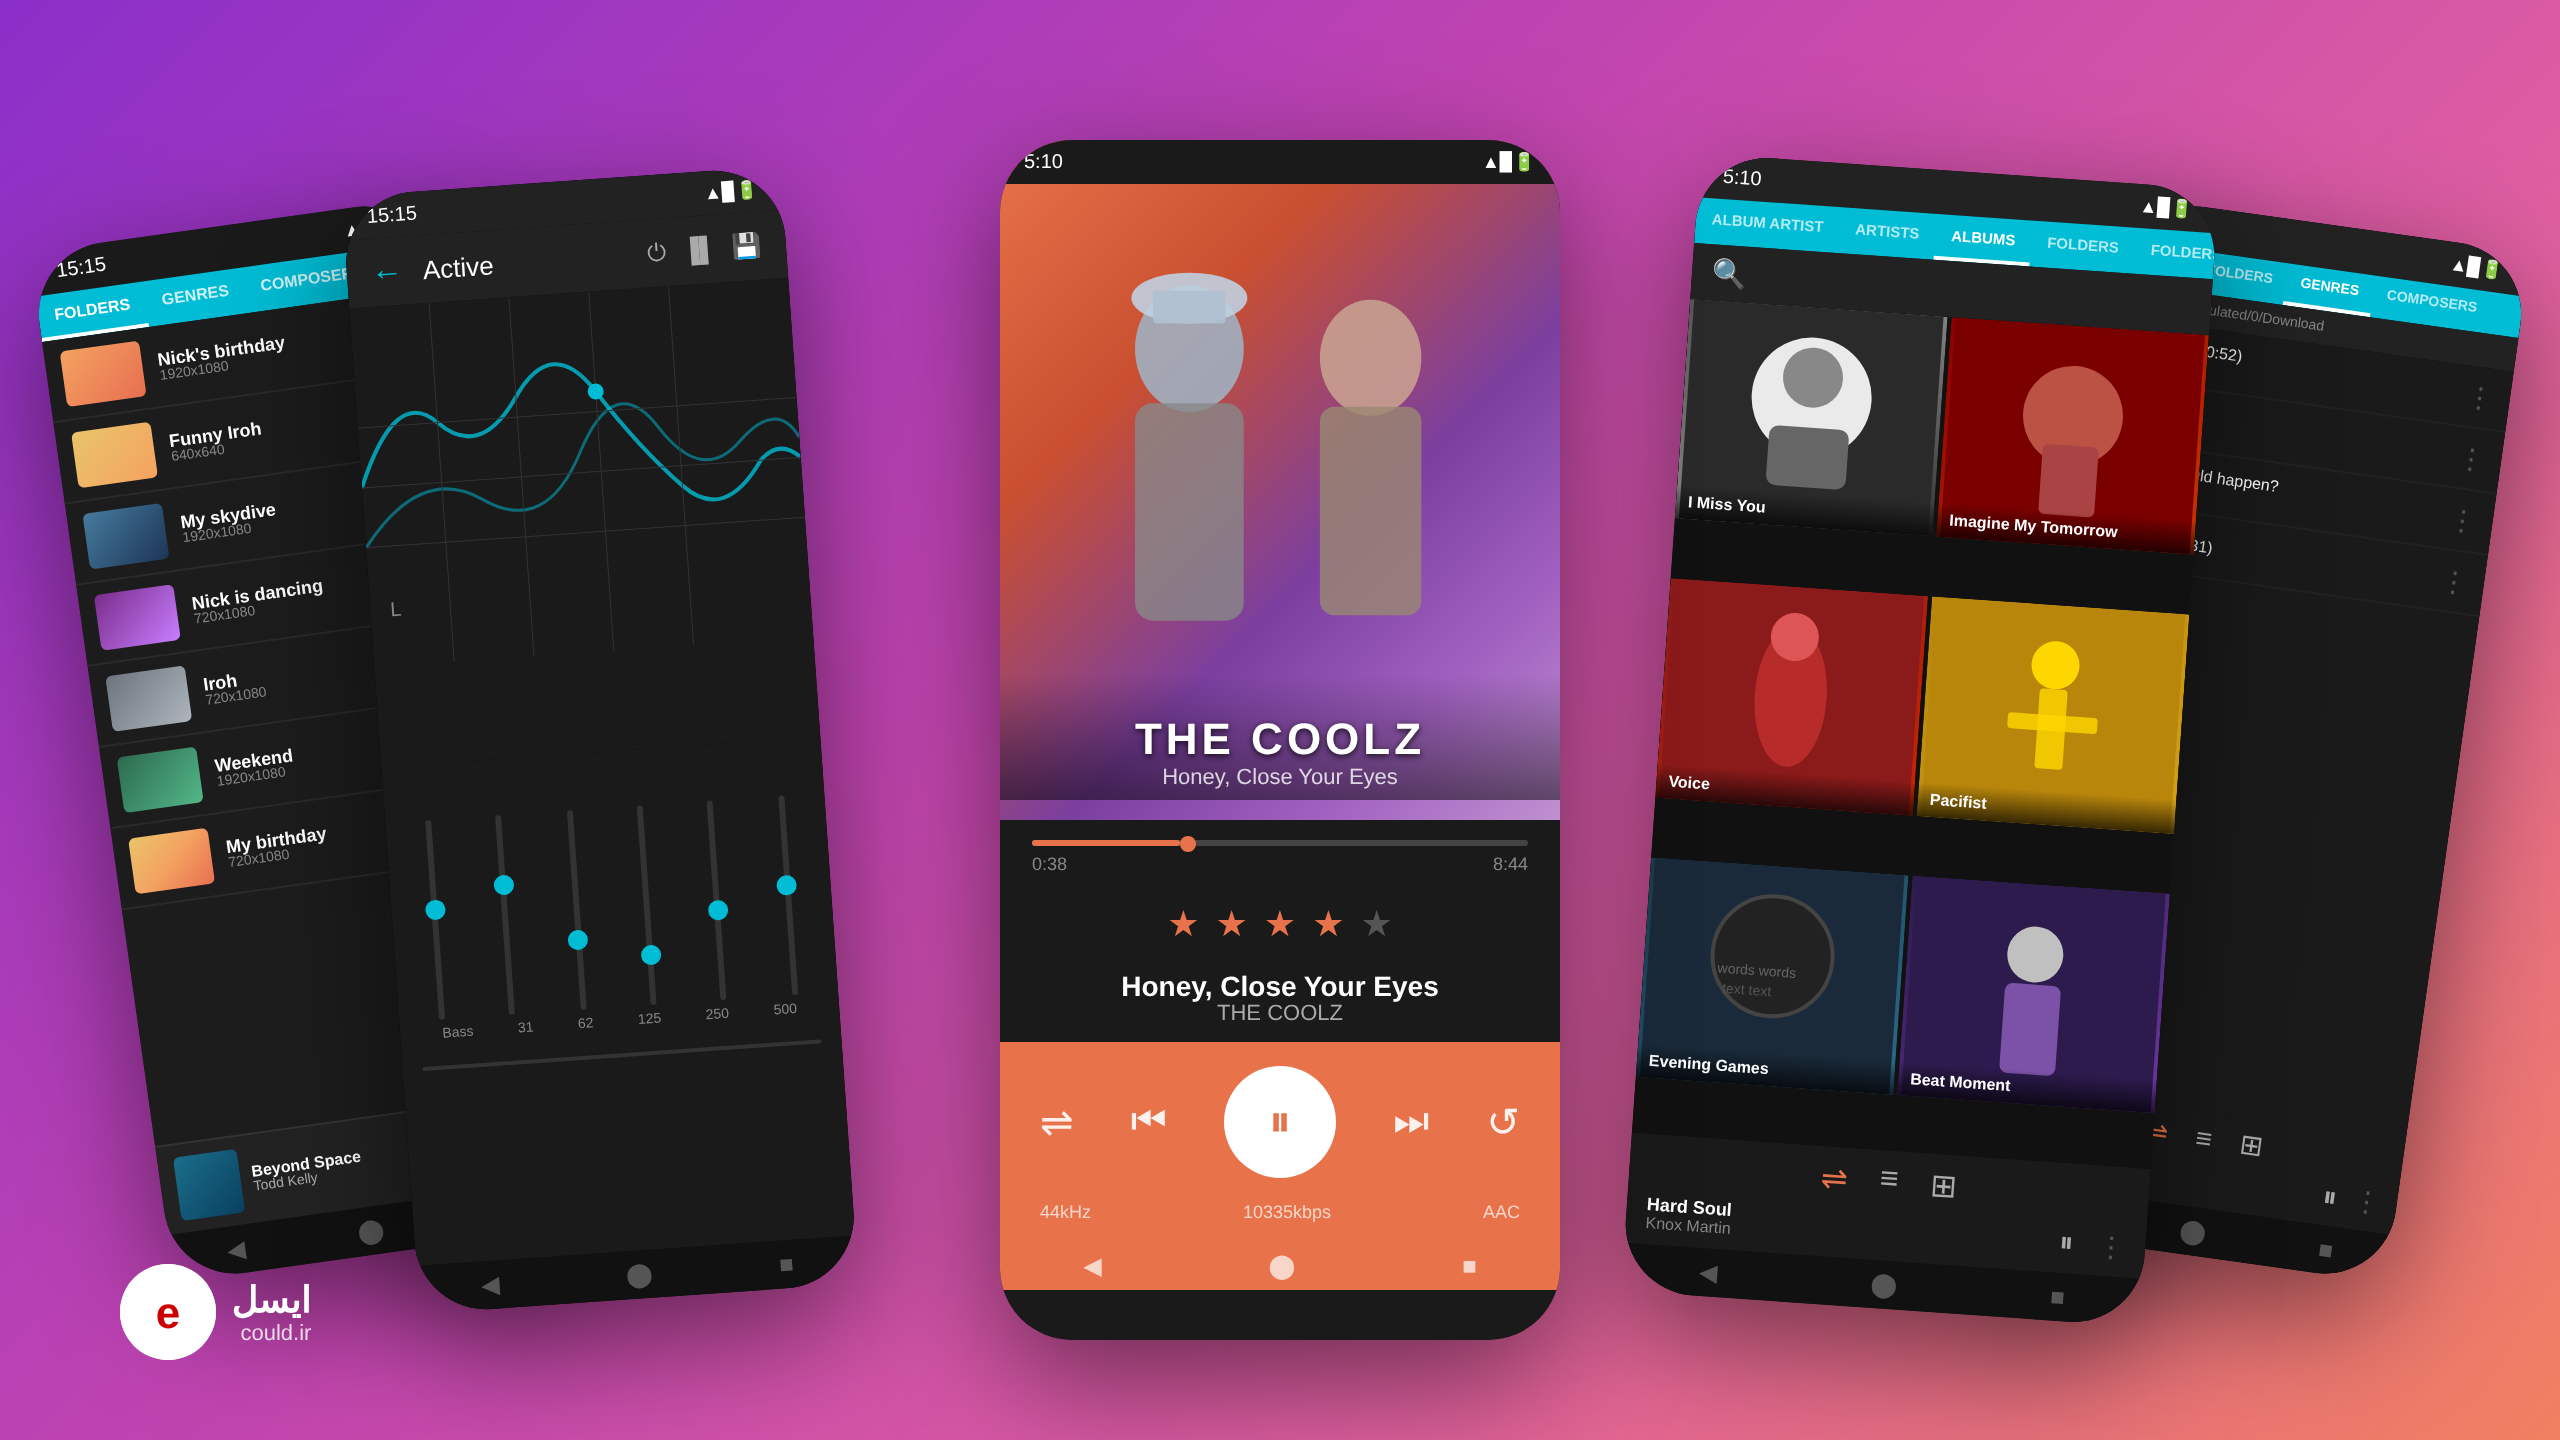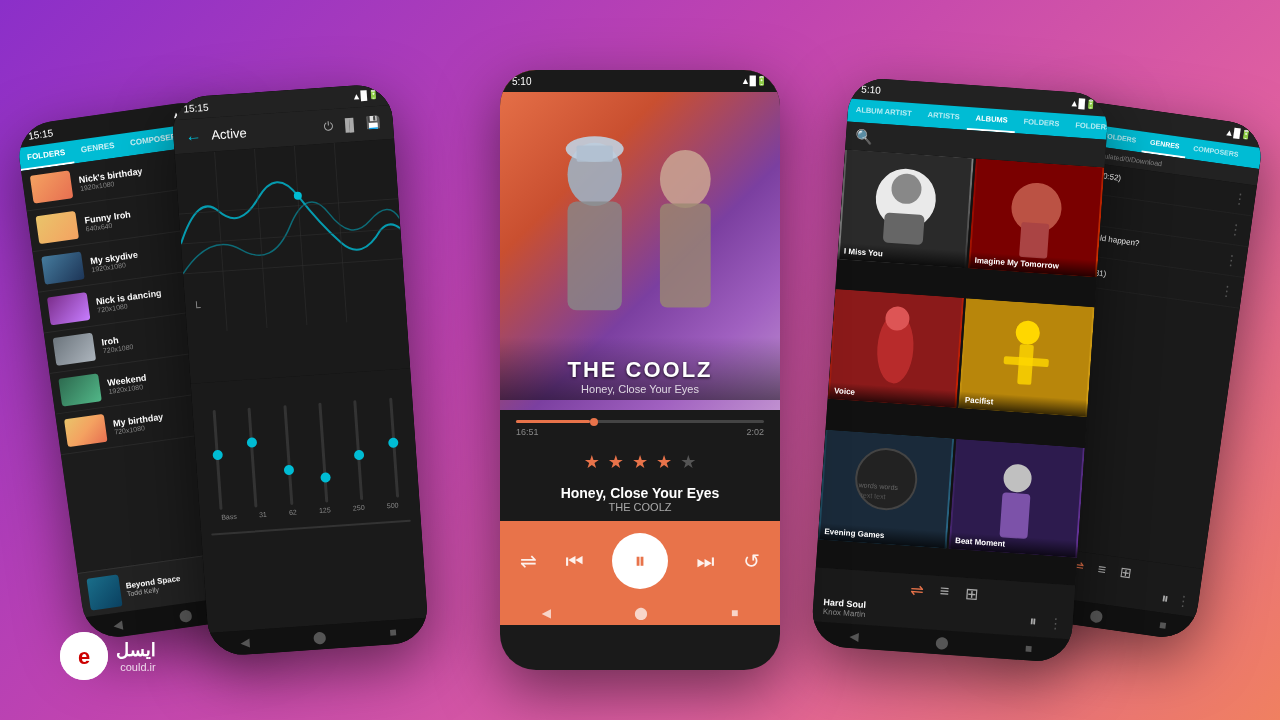--- a/index.html
+++ b/index.html
@@ -714,22 +714,22 @@
           </div>
         </div>
       </div>
 
       <div class="player-progress-area">
         <div class="progress-bar-container">
           <div class="progress-fill" style="width:30%;"></div>
           <div class="progress-thumb" style="left:30%;"></div>
         </div>
         <div class="progress-times">
-          <span>16:51</span>
-          <span>2:02</span>
+          <span>0:38</span>
+          <span>8:44</span>
         </div>
       </div>
 
       <div class="player-stars">
         <span class="star">★</span>
         <span class="star">★</span>
         <span class="star">★</span>
         <span class="star">★</span>
         <span class="star" style="color:#555;">★</span>
       </div>
@@ -740,20 +740,25 @@
       </div>
 
       <div class="player-controls">
         <span class="ctrl-btn">⇌</span>
         <span class="ctrl-btn">⏮</span>
         <div class="play-btn">⏸</div>
         <span class="ctrl-btn">⏭</span>
         <span class="ctrl-btn">↺</span>
       </div>
 
+      <div class="player-meta">
+        <span>44kHz</span>
+        <span>10335kbps</span>
+        <span>AAC</span>
+      </div>
 
       <div class="phone-nav-bar" style="background:#E8734A;">
         <span class="nav-btn" style="color:rgba(255,255,255,0.7);">◀</span>
         <span class="nav-btn" style="color:rgba(255,255,255,0.7);">⬤</span>
         <span class="nav-btn" style="color:rgba(255,255,255,0.7);">■</span>
       </div>
     </div>
   </div>
 
   <div class="phone phone-4">

